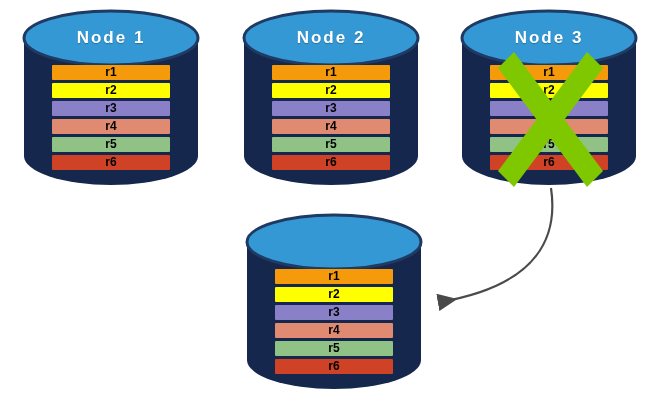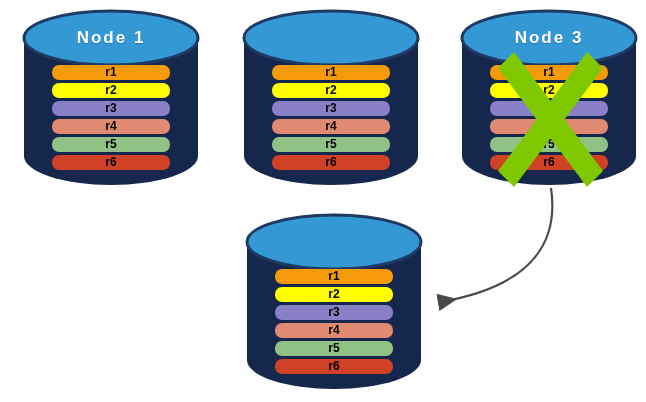--- a/index.html
+++ b/index.html
@@ -46,21 +46,21 @@
   }
   .rows {
     position: absolute;
     left: 0;
     width: 100%;
   }
   .row-bar {
     position: relative;
     margin: 0 auto 3px auto;
     height: 15px;
-    border-radius: 7px;
+    border-radius: 1px;
     color: #000000;
     font-weight: bold;
     font-size: 12px;
     line-height: 15px;
     text-align: center;
     font-family: "Liberation Sans", sans-serif;
     box-sizing: border-box;
   }
   .row-bar:last-child { margin-bottom: 0; }
   .x-overlay {
@@ -97,20 +97,21 @@
       <div class="row-bar" style="background:#cf4226; width:118px;">r6</div>
     </div>
   </div>
 
   <div class="node" style="left:242px; top:8px; width:178px; height:178px;">
     <svg class="node-svg" width="178" height="178" viewBox="0 0 178 178">
       <path d="M2,30 L2,148 A89,30 0 0 0 176,148 L176,30 Z" fill="#16274d"></path>
       <ellipse cx="89" cy="148" rx="87" ry="29" fill="#16274d"></ellipse>
       <ellipse cx="89" cy="30" rx="87" ry="27" fill="#3498d4" stroke="#1f3a63" stroke-width="3"></ellipse>
     </svg>
+    <div class="node-title" style="top:20px;">Node  2</div>
     <div class="rows" style="top:57px;">
       <div class="row-bar" style="background:#f59b0b; width:118px;">r1</div>
       <div class="row-bar" style="background:#ffff00; width:118px;">r2</div>
       <div class="row-bar" style="background:#8a80c8; width:118px;">r3</div>
       <div class="row-bar" style="background:#e08a72; width:118px;">r4</div>
       <div class="row-bar" style="background:#8fc284; width:118px;">r5</div>
       <div class="row-bar" style="background:#cf4226; width:118px;">r6</div>
     </div>
   </div>
 

